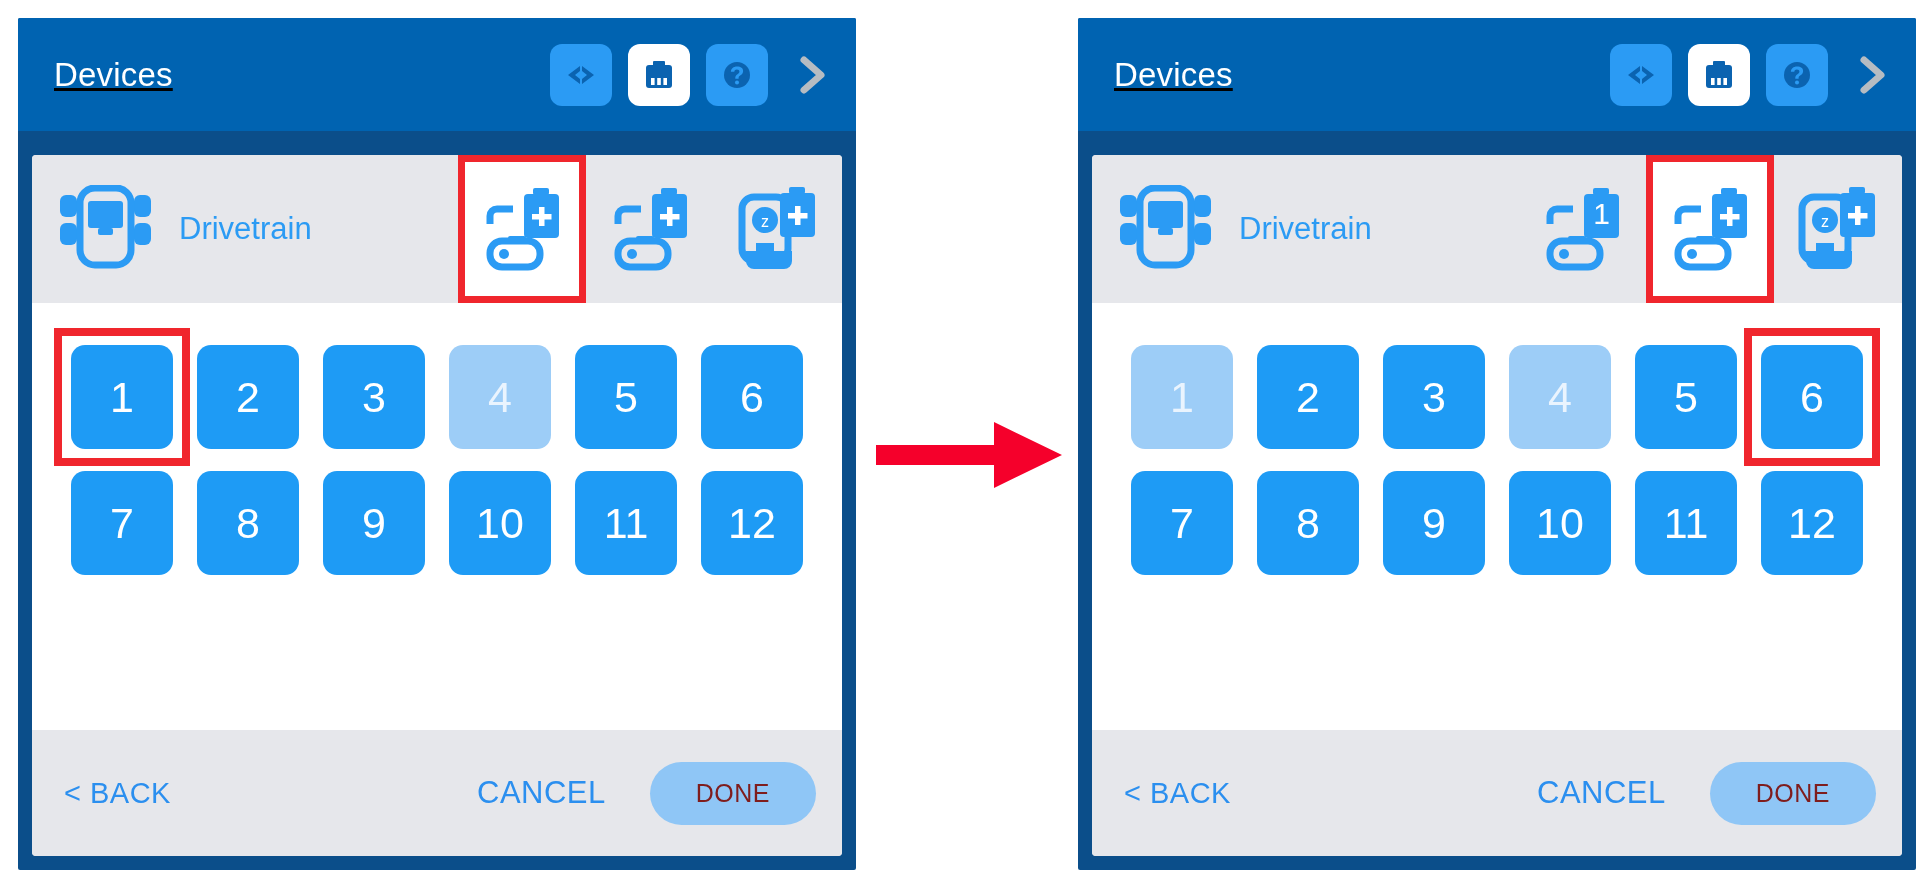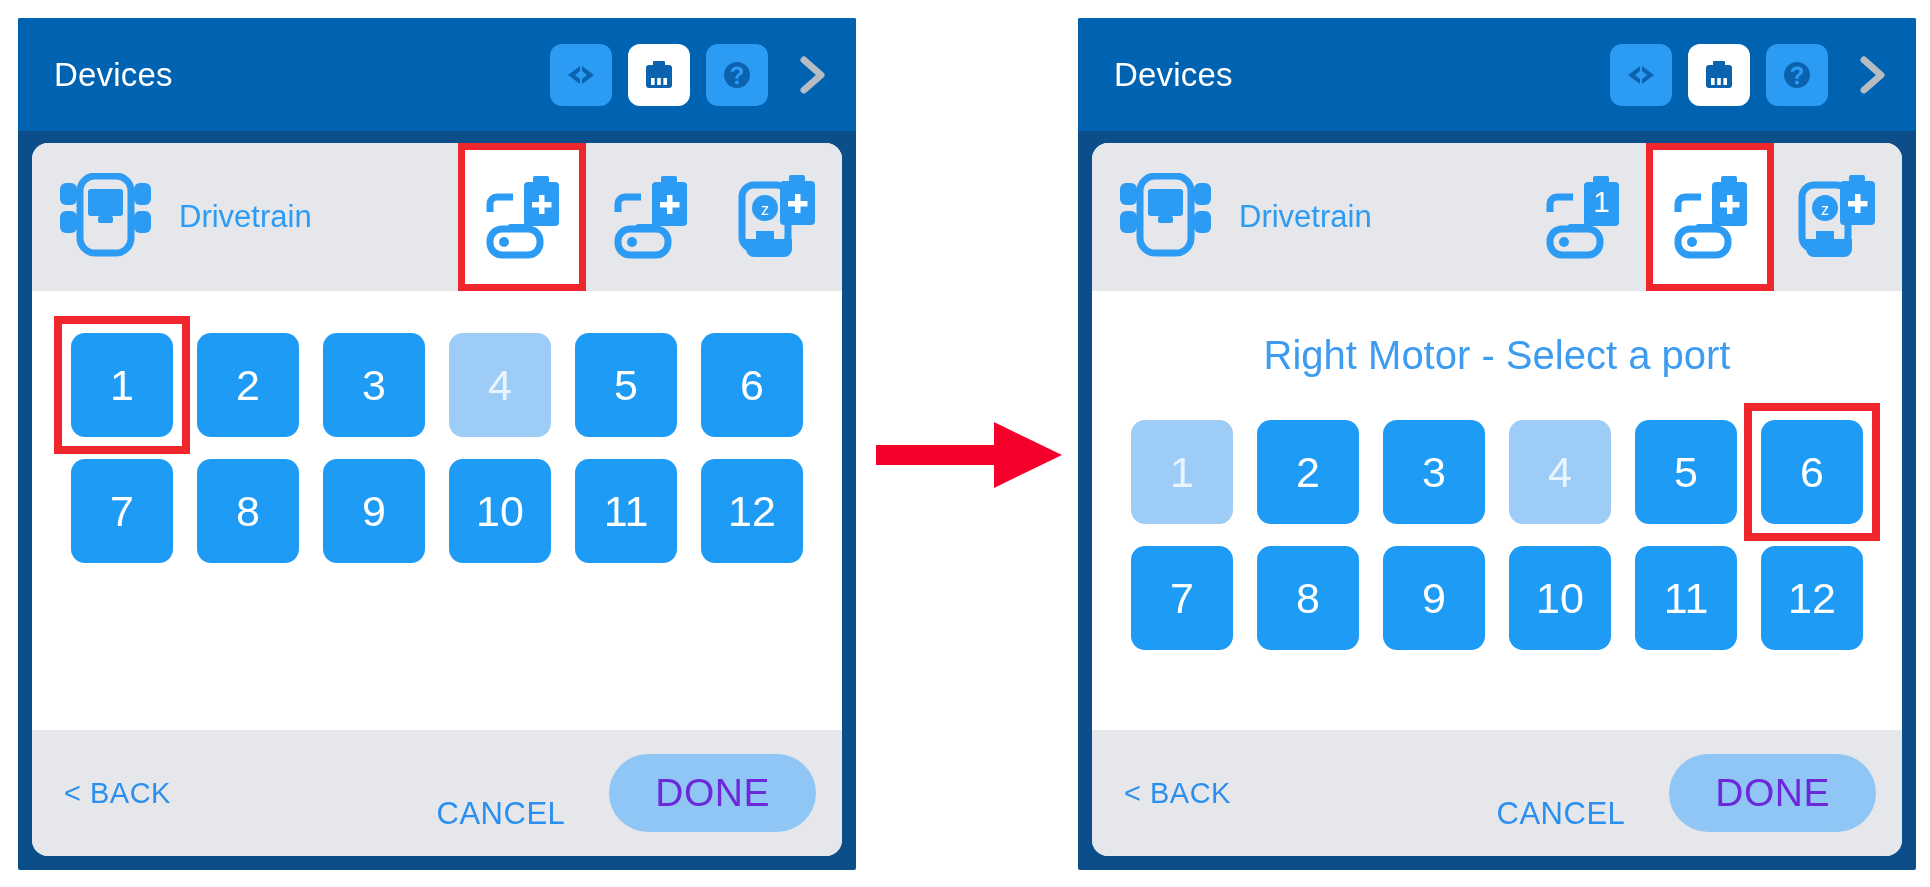--- a/index.html
+++ b/index.html
@@ -29,20 +29,21 @@
   .panel.right{left:1078px;}
 
   .titlebar{
     height:113px;
     background:#0063B1;
     display:flex;
     align-items:center;
     padding:0 16px 0 36px;
     box-sizing:border-box;
     flex:0 0 auto;
+    text-decoration:underline;
   }
   .titlebar-title{
     color:#ffffff;
     font-size:33px;
     letter-spacing:.2px;
     flex:1 1 auto;
     white-space:nowrap;
   }
   .titlebar-icons{display:flex;align-items:center;gap:16px;}
   .ticon{
@@ -50,23 +51,23 @@
     border-radius:12px;
     display:flex;align-items:center;justify-content:center;
     flex:0 0 auto;
   }
   .ticon.fill-lt{background:#2B9BF4;}
   .ticon.fill-white{background:#ffffff;}
   .ticon.plain{background:transparent;width:56px;}
 
   
   .card{
-    margin:12px 14px 14px 14px;
+    margin:24px 14px 14px 14px;
     background:#E6E7EB;
-    border-radius:16px;
+    border-radius:4px;
     flex:1 1 auto;
     display:flex;
     flex-direction:column;
     overflow:hidden;
   }
   .devrow{
     height:148px;
     background:#E6E7EB;
     display:flex;
     align-items:center;
@@ -159,33 +160,33 @@
   }
   .back-btn{
     color:#2B8FEF;
     font-size:29px;
     letter-spacing:.5px;
     white-space:nowrap;
   }
   .footer-right{
     margin-left:auto;
     display:flex;
-    align-items:flex-end;
+    align-items:center;
     gap:44px;
   }
   .cancel-btn{
     color:#2B8FEF;
     font-size:31px;
     letter-spacing:.5px;
     white-space:nowrap;
   }
   .done-btn{
     background:#8FC6F6;
-    color:#6d28d9;
-    font-size:39px;
+    color:#7f1d1d;
+    font-size:25px;
     letter-spacing:.5px;
     border-radius:40px;
     padding:17px 46px;
     white-space:nowrap;
   }
 
   
   .arrow{
     position:absolute;
     left:876px;
@@ -412,21 +413,20 @@
                   <text x="31" y="44" text-anchor="middle" font-family="Liberation Sans, sans-serif" font-size="16" fill="#ffffff">z</text>
                   <rect x="55" y="4" width="16" height="7" rx="2" fill="#2B9BF4"></rect>
                   <rect x="46" y="10" width="35" height="44" rx="4" fill="#2B9BF4"></rect>
                   <rect x="61" y="23" width="5.5" height="19" fill="#ffffff"></rect>
                   <rect x="54" y="30" width="19.5" height="5.5" fill="#ffffff"></rect>
                 </svg>
               </div>
             </div>
           </div>
           <div class="content">
-            <div class="prompt">Right Motor - Select a port</div>
             <div class="grid">
               <div class="portwrap">
                 <div class="port disabled">1</div>
               </div>
               <div class="portwrap">
                 <div class="port">2</div>
               </div>
               <div class="portwrap">
                 <div class="port">3</div>
               </div>

